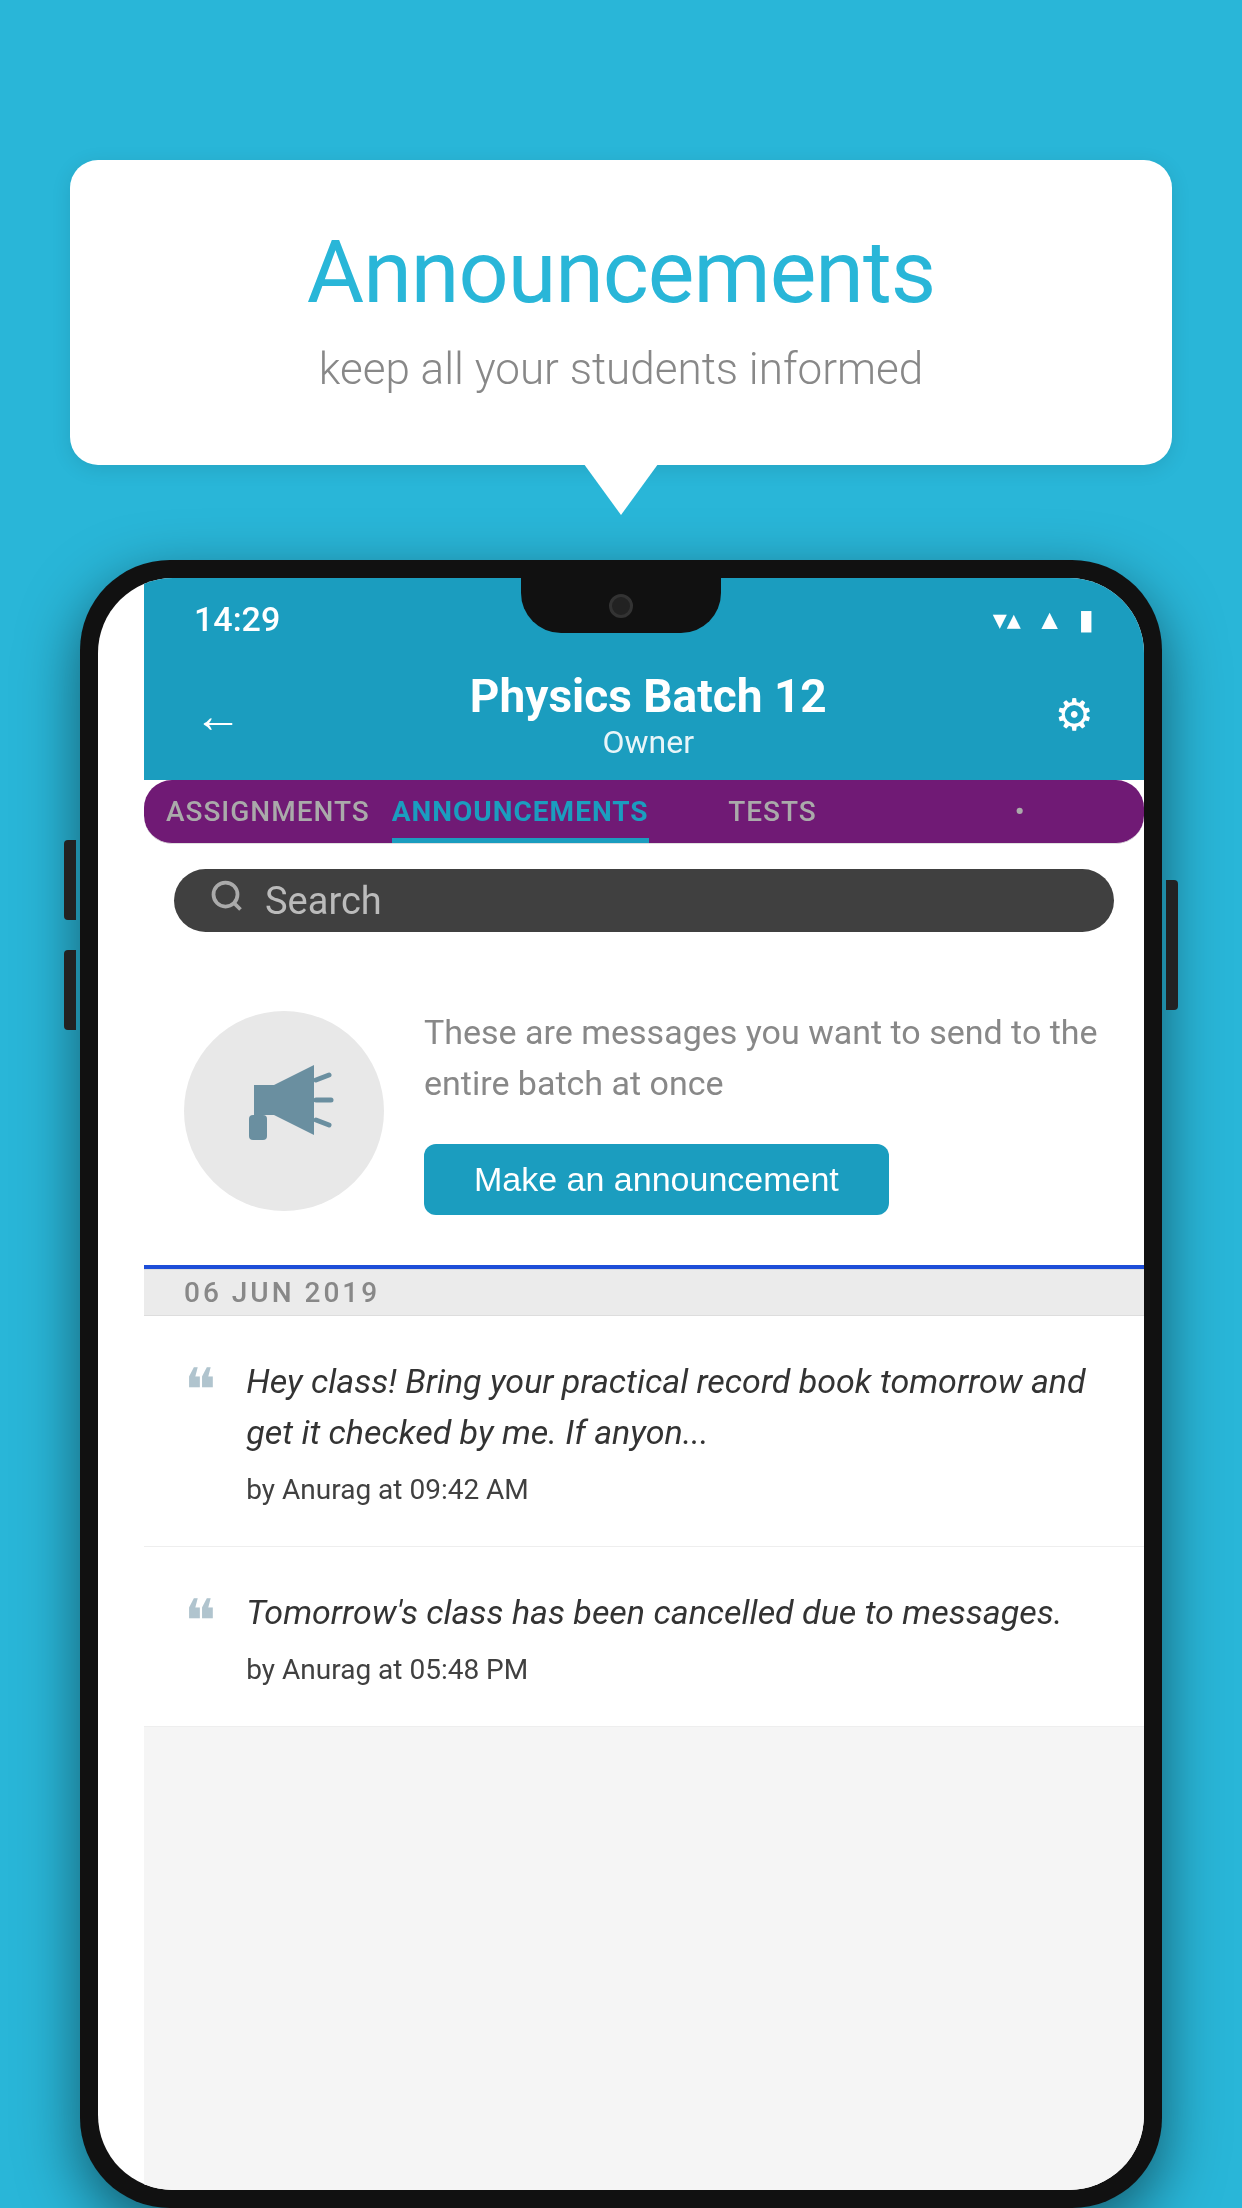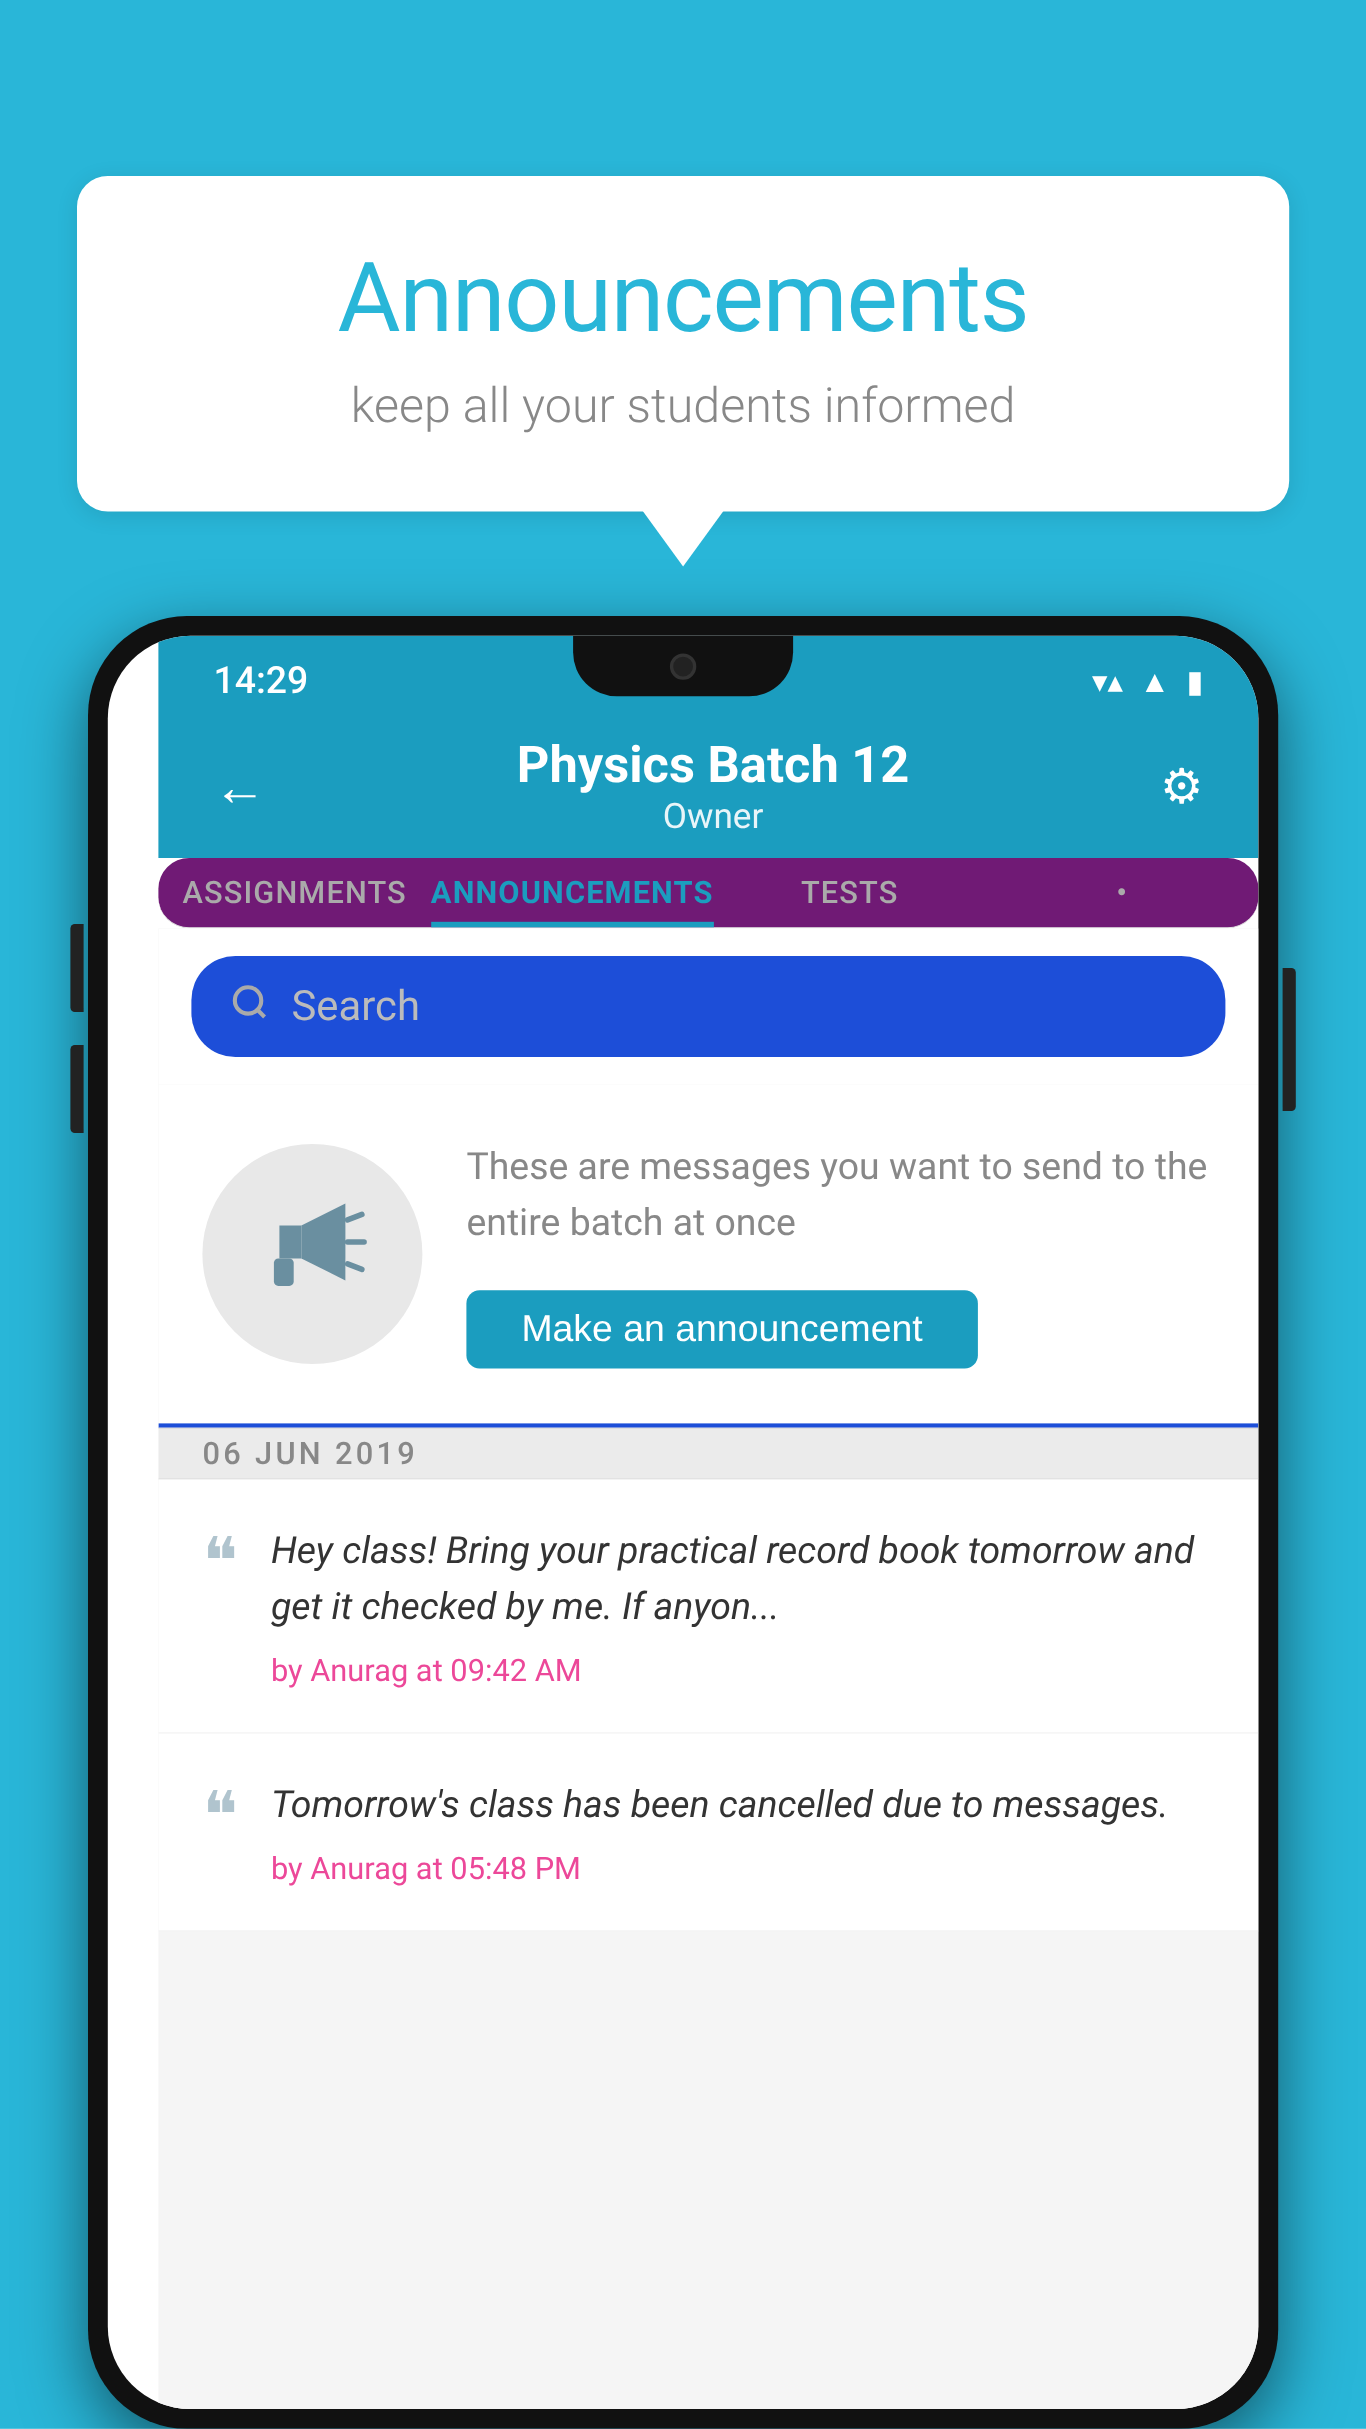--- a/index.html
+++ b/index.html
@@ -223,23 +223,23 @@
       overflow: hidden;
     }
 
     
     .search-container {
       background: white;
       padding: 25px 30px;
     }
 
     .search-bar {
-      background: #1d4ed8;
+      background: #404040;
       border-radius: 40px;
-      height: 92px;
+      height: 63px;
       display: flex;
       align-items: center;
       padding: 0 35px;
       gap: 20px;
     }
 
     .search-icon-svg {
       color: #aaa;
       font-size: 36px;
     }
@@ -335,21 +335,21 @@
     .announcement-text {
       font-size: 34px;
       color: #333;
       font-style: italic;
       line-height: 1.5;
       margin-bottom: 15px;
     }
 
     .announcement-meta {
       font-size: 28px;
-      color: #ec4899;
+      color: #404040;
     }
 
     .phone-screen {
       display: flex;
       flex-direction: column;
       height: 100%;
       margin-left: 46px;
     }
 
     

